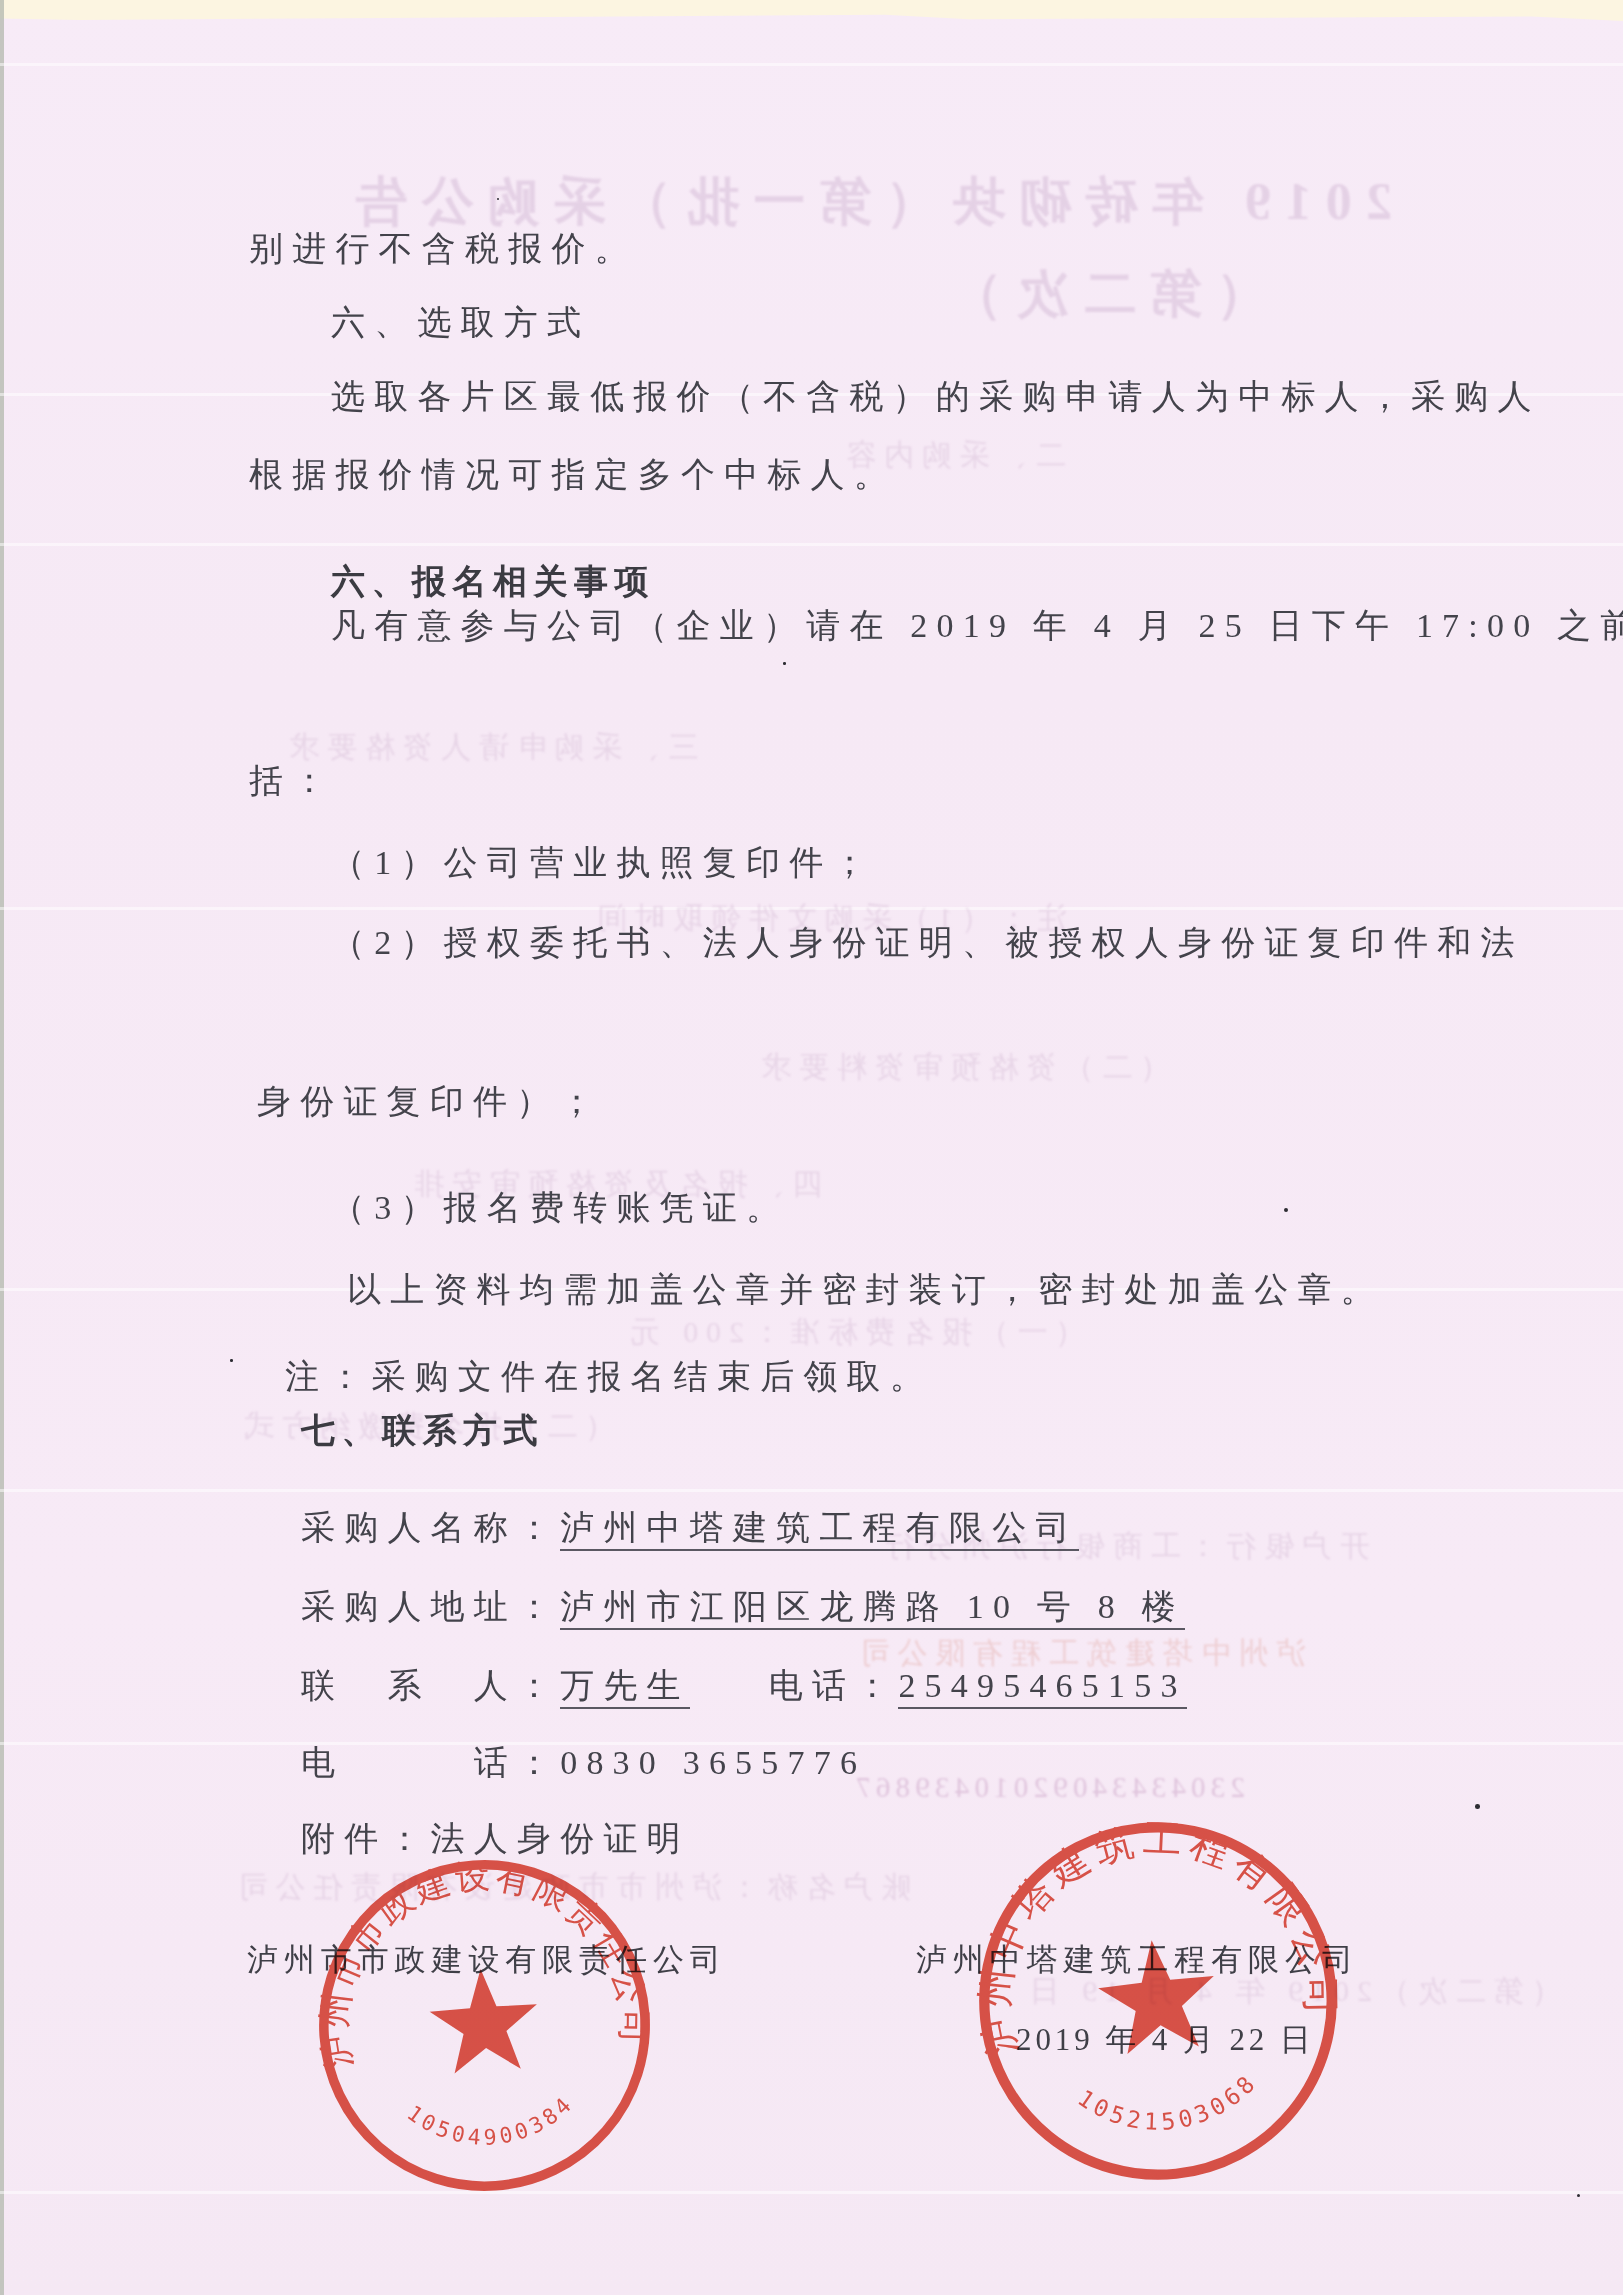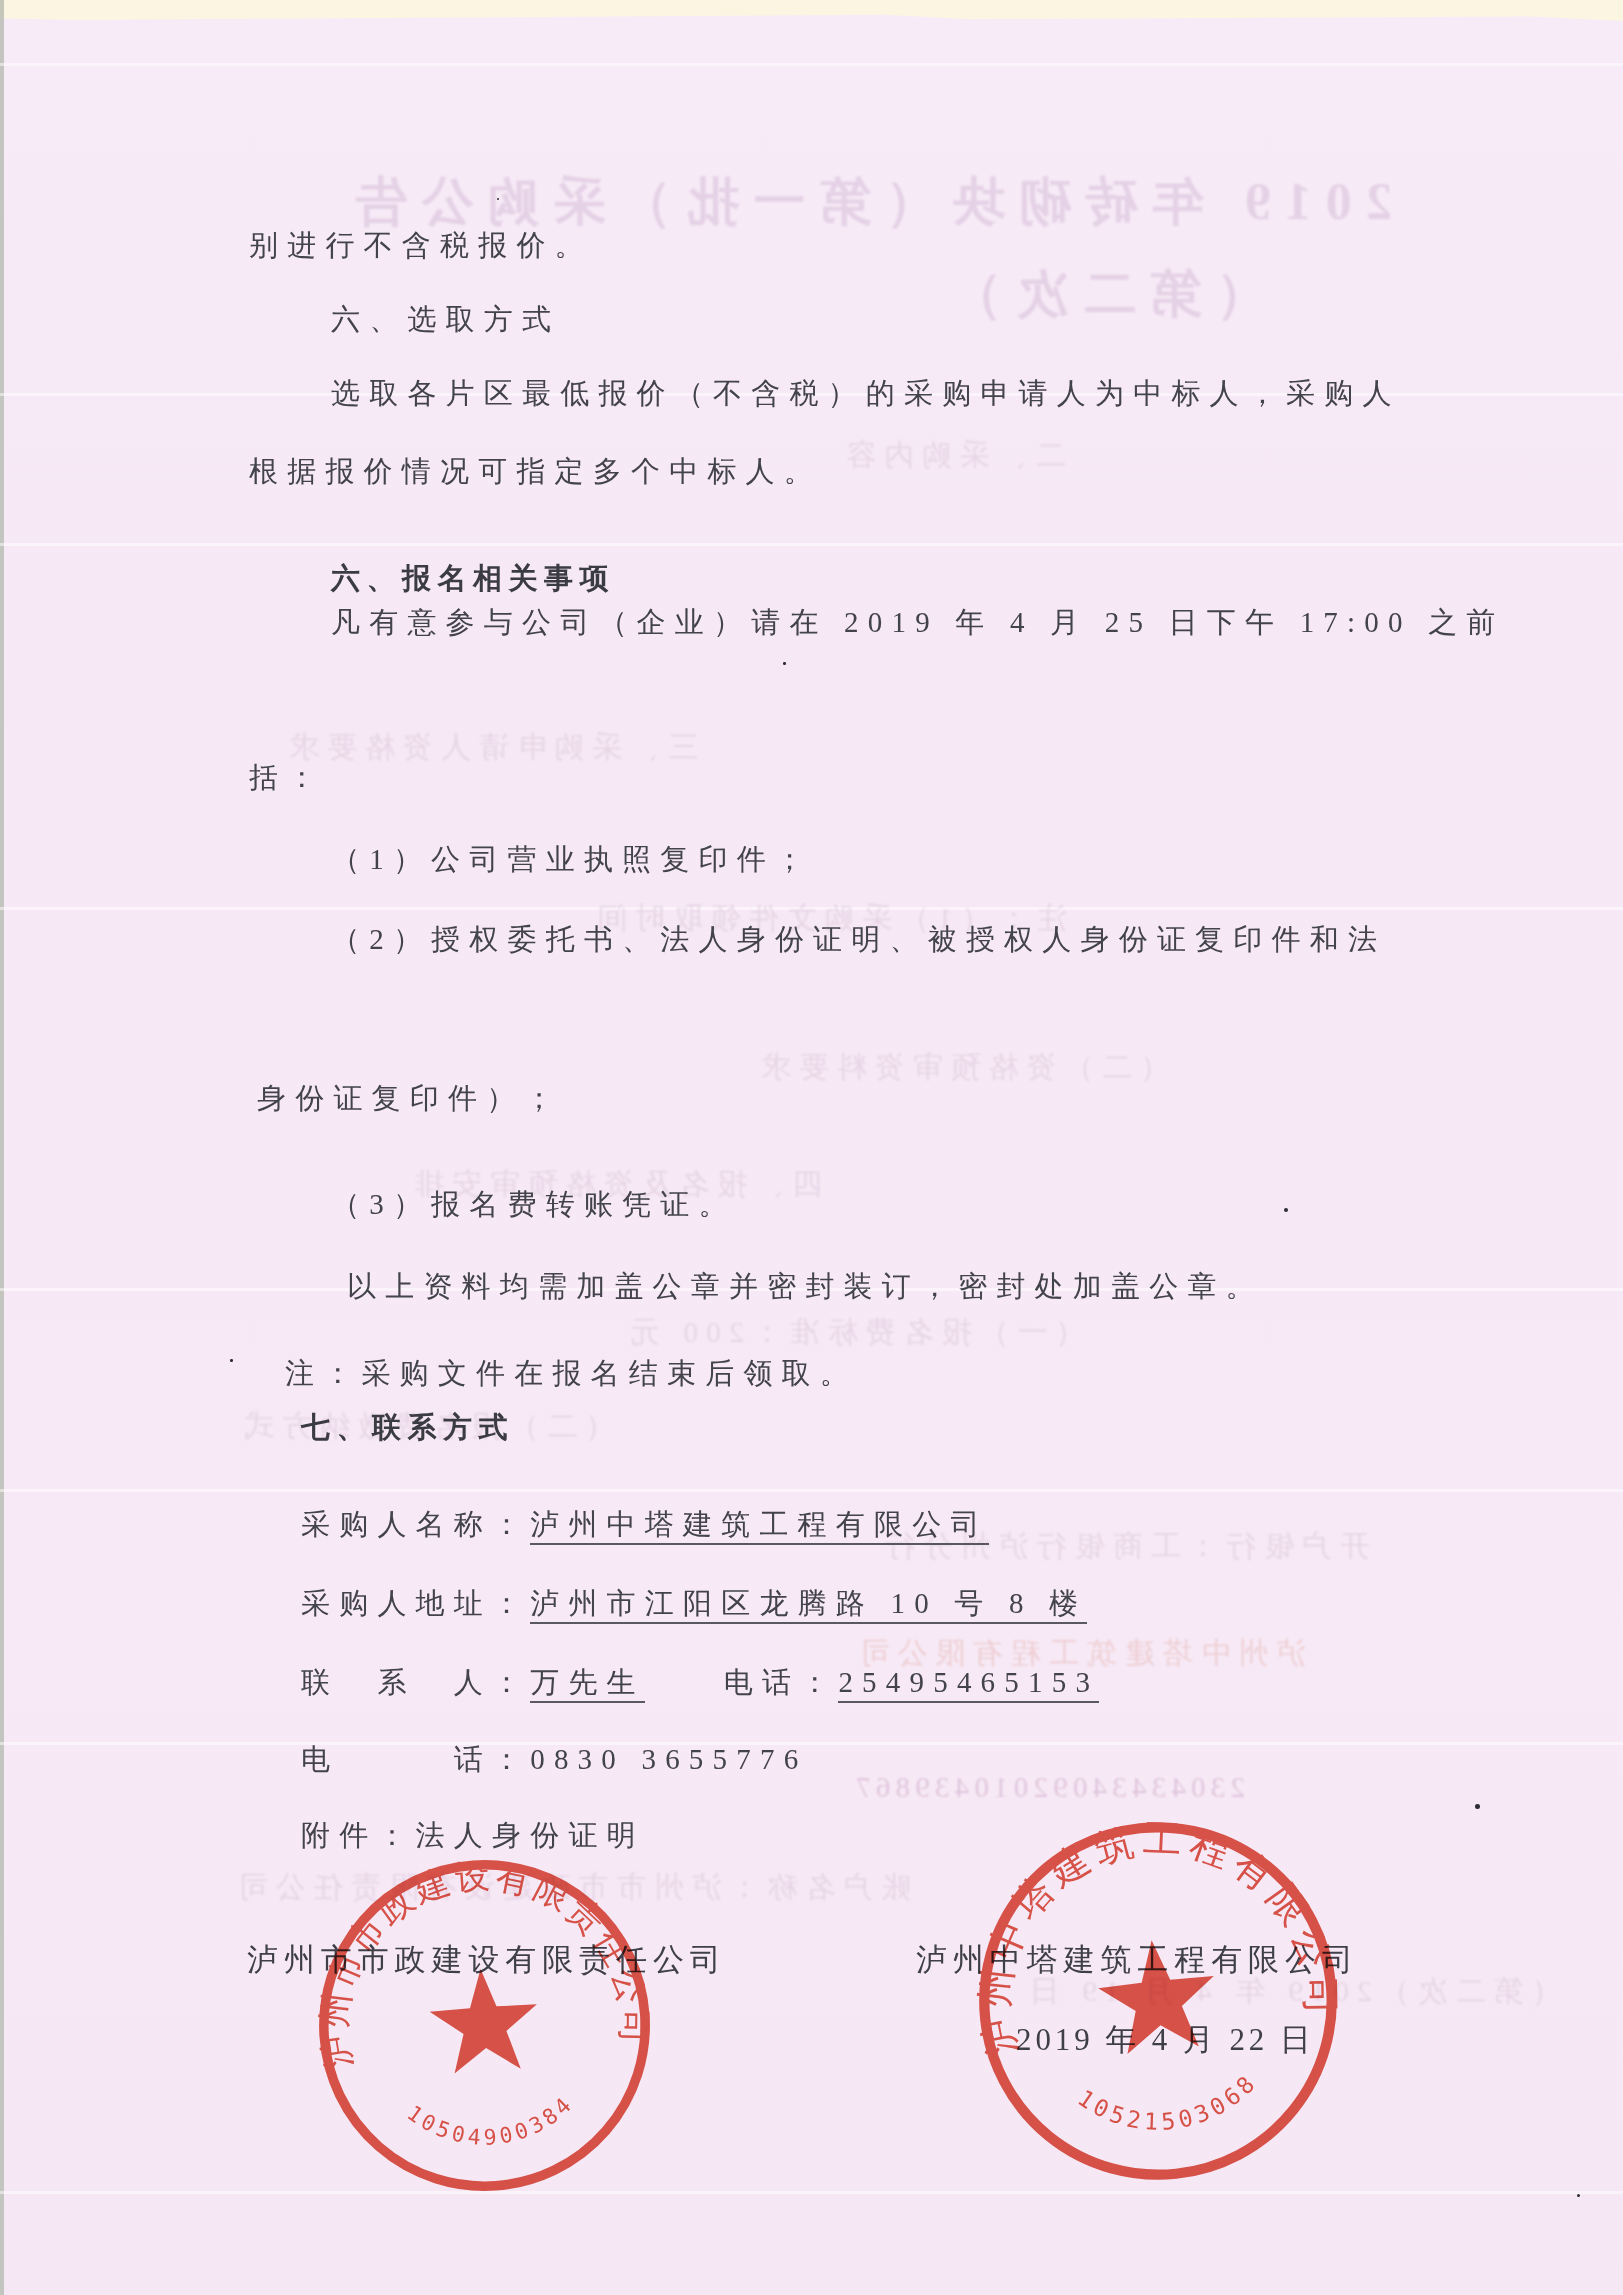--- a/index.html
+++ b/index.html
@@ -7,21 +7,21 @@
     position:relative;width:1623px;height:2295px;overflow:hidden;
     background:linear-gradient(180deg,#f7ebf7 0%,#f6e9f5 30%,#f7eaf6 70%,#f5e8f4 100%);
     font-family:"Liberation Serif","DejaVu Serif",serif;
   }
   
   .top-strip{position:absolute;left:0;top:0;width:1623px;height:21px;background:#fcf5e1;
     clip-path:polygon(0 0,1623px 0,1623px 100%,1532px 78%,969px 92%,885px 70%,79px 95%,0 88%);}
   .left-strip{position:absolute;left:0;top:0;width:3.9px;height:2295px;background:#b7bbb2;opacity:.8;}
   .streak{position:absolute;left:0;width:1623px;height:3.3px;background:rgba(255,255,255,.5);}
   
-  .ln{position:absolute;color:#43434b;font-size:29px;letter-spacing:9.2px;white-space:nowrap;}
+  .ln{position:absolute;color:#43434b;font-size:34px;letter-spacing:9.2px;white-space:nowrap;}
   .hd{font-family:Liberation Mono, monospace;font-weight:bold;letter-spacing:6.5px;color:#3b3b42;margin-top:32px;}
   .u{border-bottom:2.6px solid rgba(62,62,72,.85);padding-bottom:2.6px;}
   .gap{display:inline-block;width:79px;}
   .footer-co{position:absolute;color:#3f3f47;font-size:31px;letter-spacing:5.9px;white-space:nowrap;z-index:3;}
   
   .bleed{position:absolute;transform:scaleX(-1);color:#d9c1d9;opacity:.5;filter:blur(1.3px);
     font-size:30px;letter-spacing:7.9px;white-space:nowrap;z-index:1;}
   .bleed-title{font-size:52px;font-weight:bold;letter-spacing:14.4px;color:#d6bdd8;opacity:.55;}
   .bleed-num{color:#c99fc4;opacity:.5;font-size:29px;letter-spacing:5.2px;}
   .bleed-red{color:#e5b3b0;opacity:.5;}

